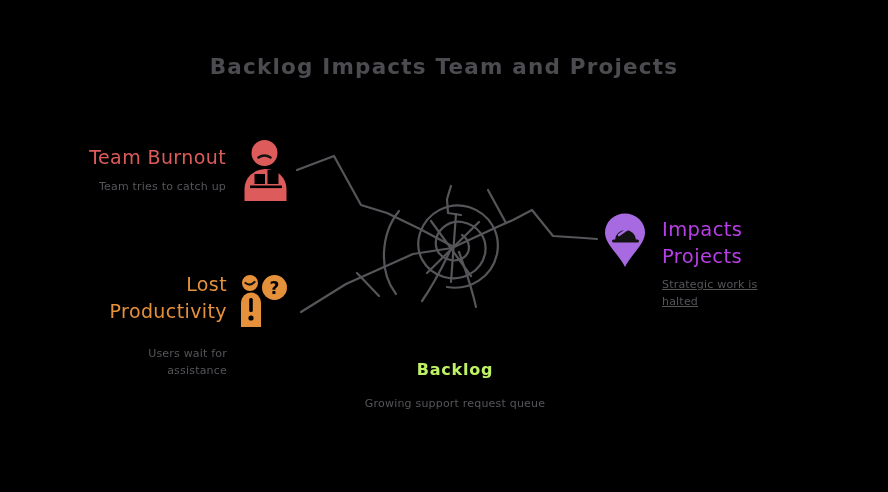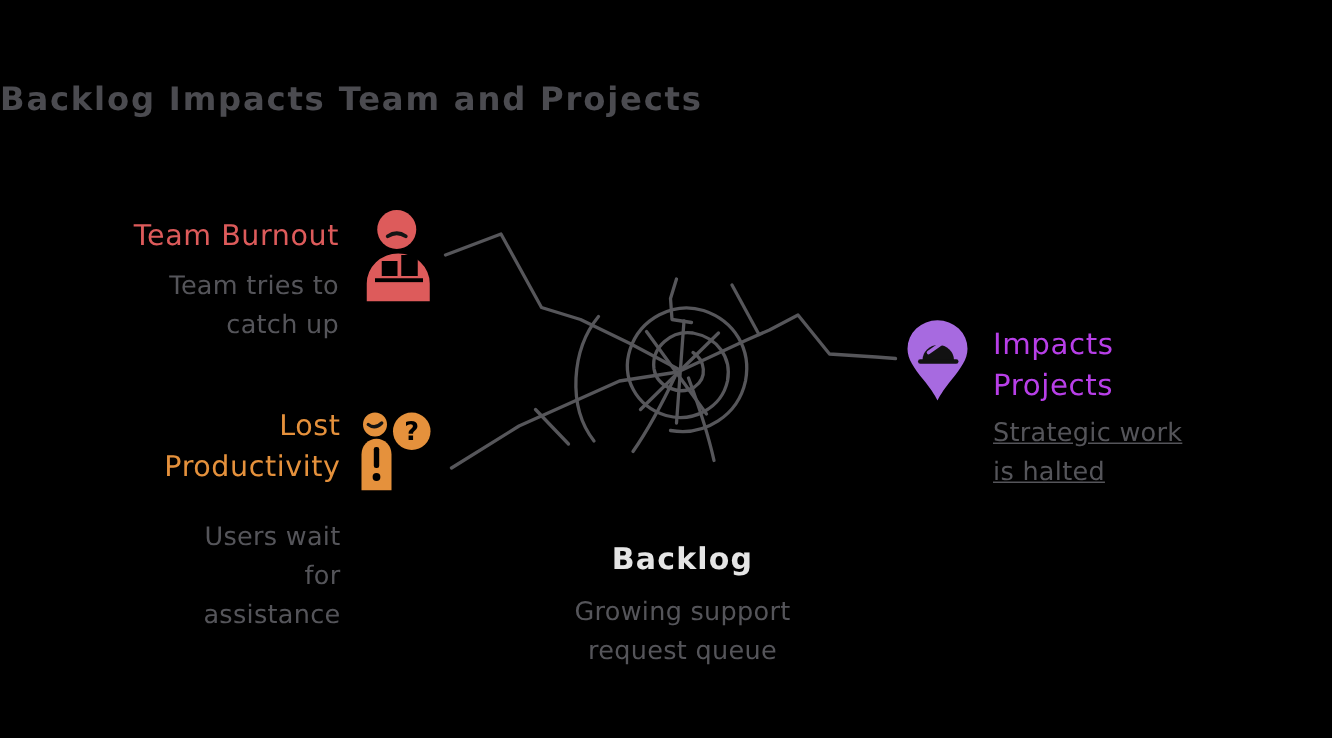--- a/index.html
+++ b/index.html
@@ -3,36 +3,36 @@
 <meta charset="utf-8">
 <style>
   html,body{margin:0;padding:0;}
   body{
     width:888px;height:492px;position:relative;overflow:hidden;
     background:#000000;
     font-family:"DejaVu Sans", sans-serif;
   }
   .abs{position:absolute;}
   .title{
-    left:0;right:0;top:54px;text-align:left;
+    left:0;right:0;top:54px;text-align:center;
     font-size:21.5px;font-weight:bold;letter-spacing:1.2px;
     color:#4b4b50;
   }
   .node-label{font-weight:normal;font-size:19px;letter-spacing:.4px;line-height:27px;}
-  .node-desc{font-size:17px;color:#55555a;line-height:1.52;letter-spacing:.2px;}
+  .node-desc{font-size:11px;color:#55555a;line-height:1.52;letter-spacing:.2px;}
   .right-al{text-align:right;}
   .center-al{text-align:center;}
 
   .team-label{left:40px;width:186px;top:144px;color:#dd5b5b;}
   .team-desc{left:76px;width:150px;top:179px;}
   .lost-label{left:77px;width:150px;top:271px;color:#e5913c;text-align:right;}
   .lost-desc{left:117px;width:110px;top:346px;}
   .paused-label{left:662px;width:120px;top:216px;color:#b83fe8;font-size:19.5px;}
   .paused-desc{left:662px;width:128px;top:277px;text-decoration:underline;}
-  .backlog-label{left:355px;width:200px;top:360px;color:#e5e5e5;font-size:20px;font-weight:bold;letter-spacing:.8px;}
+  .backlog-label{left:355px;width:200px;top:360px;color:#bef264;font-size:16px;font-weight:bold;letter-spacing:.8px;}
   .backlog-desc{left:355px;width:200px;top:396px;}
 
   .icon-burnout{left:243px;top:140px;}
   .icon-confused{left:239px;top:274px;}
   .icon-pin{left:603px;top:213px;}
   svg{display:block;}
 </style>
 </head>
 <body>
 

